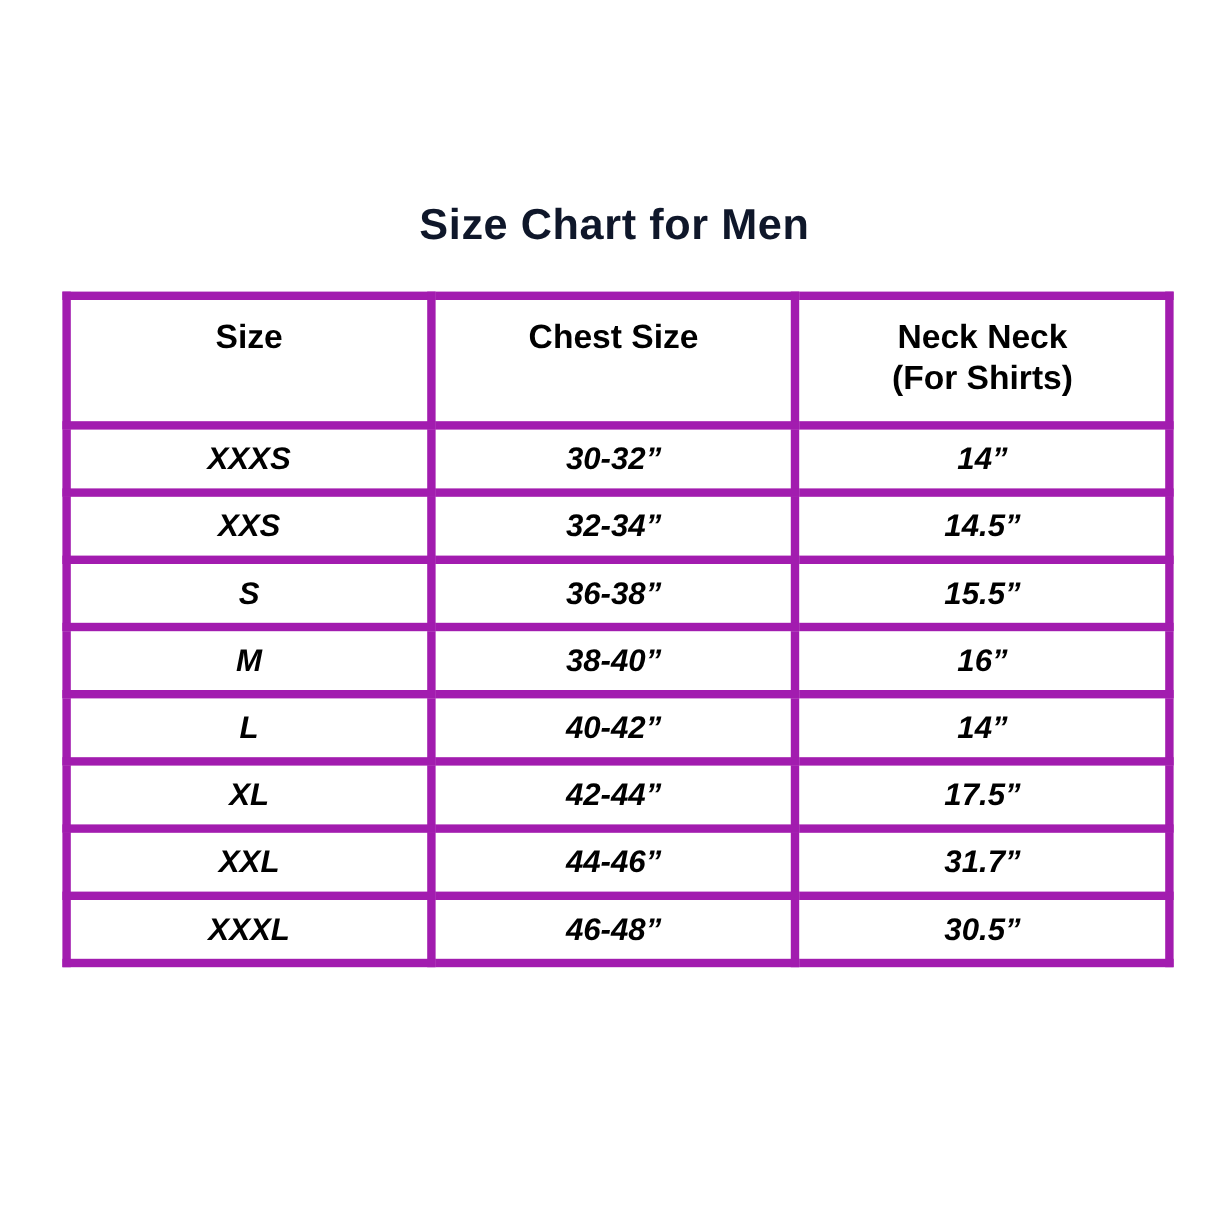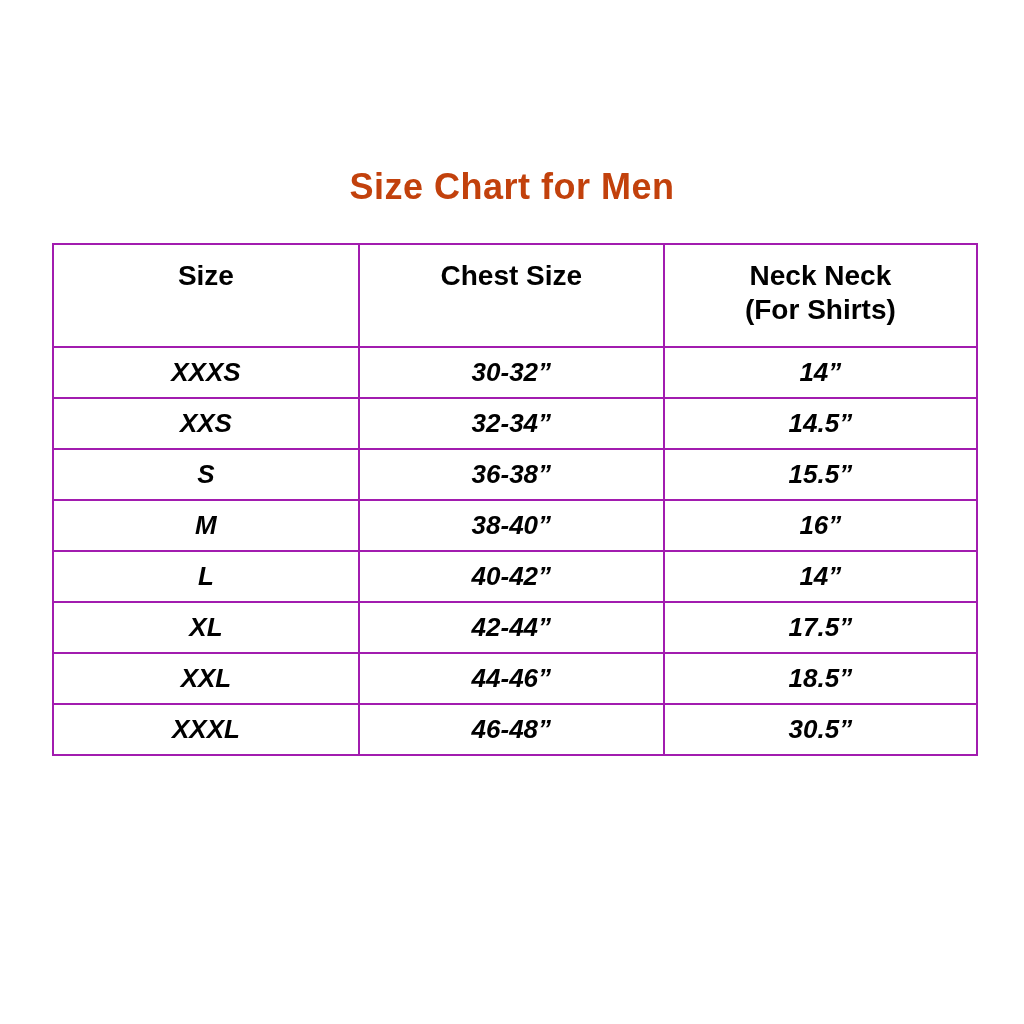--- a/index.html
+++ b/index.html
@@ -17,34 +17,34 @@
   .page-title {
     position: absolute;
     top: 166px;
     left: 0;
     width: 100%;
     margin: 0;
     text-align: center;
     font-size: 36px;
     font-weight: bold;
     letter-spacing: 0.5px;
-    color: #c2410c;
+    color: #0f172a;
   }
   table.size-chart {
     position: absolute;
     left: 52px;
     top: 243px;
     width: 926px;
     border-collapse: collapse;
     table-layout: fixed;
     background: #ffffff;
   }
   table.size-chart th,
   table.size-chart td {
-    border: 2px solid #a21caf;
+    border: 7px solid #a21caf;
     text-align: center;
     font-weight: bold;
     color: #000000;
     padding: 0;
   }
   table.size-chart th {
     height: 87px;
     font-size: 28px;
     vertical-align: top;
     padding-top: 14px;
@@ -112,21 +112,21 @@
       <td>14”</td>
     </tr>
     <tr>
       <td>XL</td>
       <td>42-44”</td>
       <td>17.5”</td>
     </tr>
     <tr>
       <td>XXL</td>
       <td>44-46”</td>
-      <td>18.5”</td>
+      <td>31.7”</td>
     </tr>
     <tr>
       <td>XXXL</td>
       <td>46-48”</td>
       <td>30.5”</td>
     </tr>
   </tbody>
 </table>
 
 </body></html>

